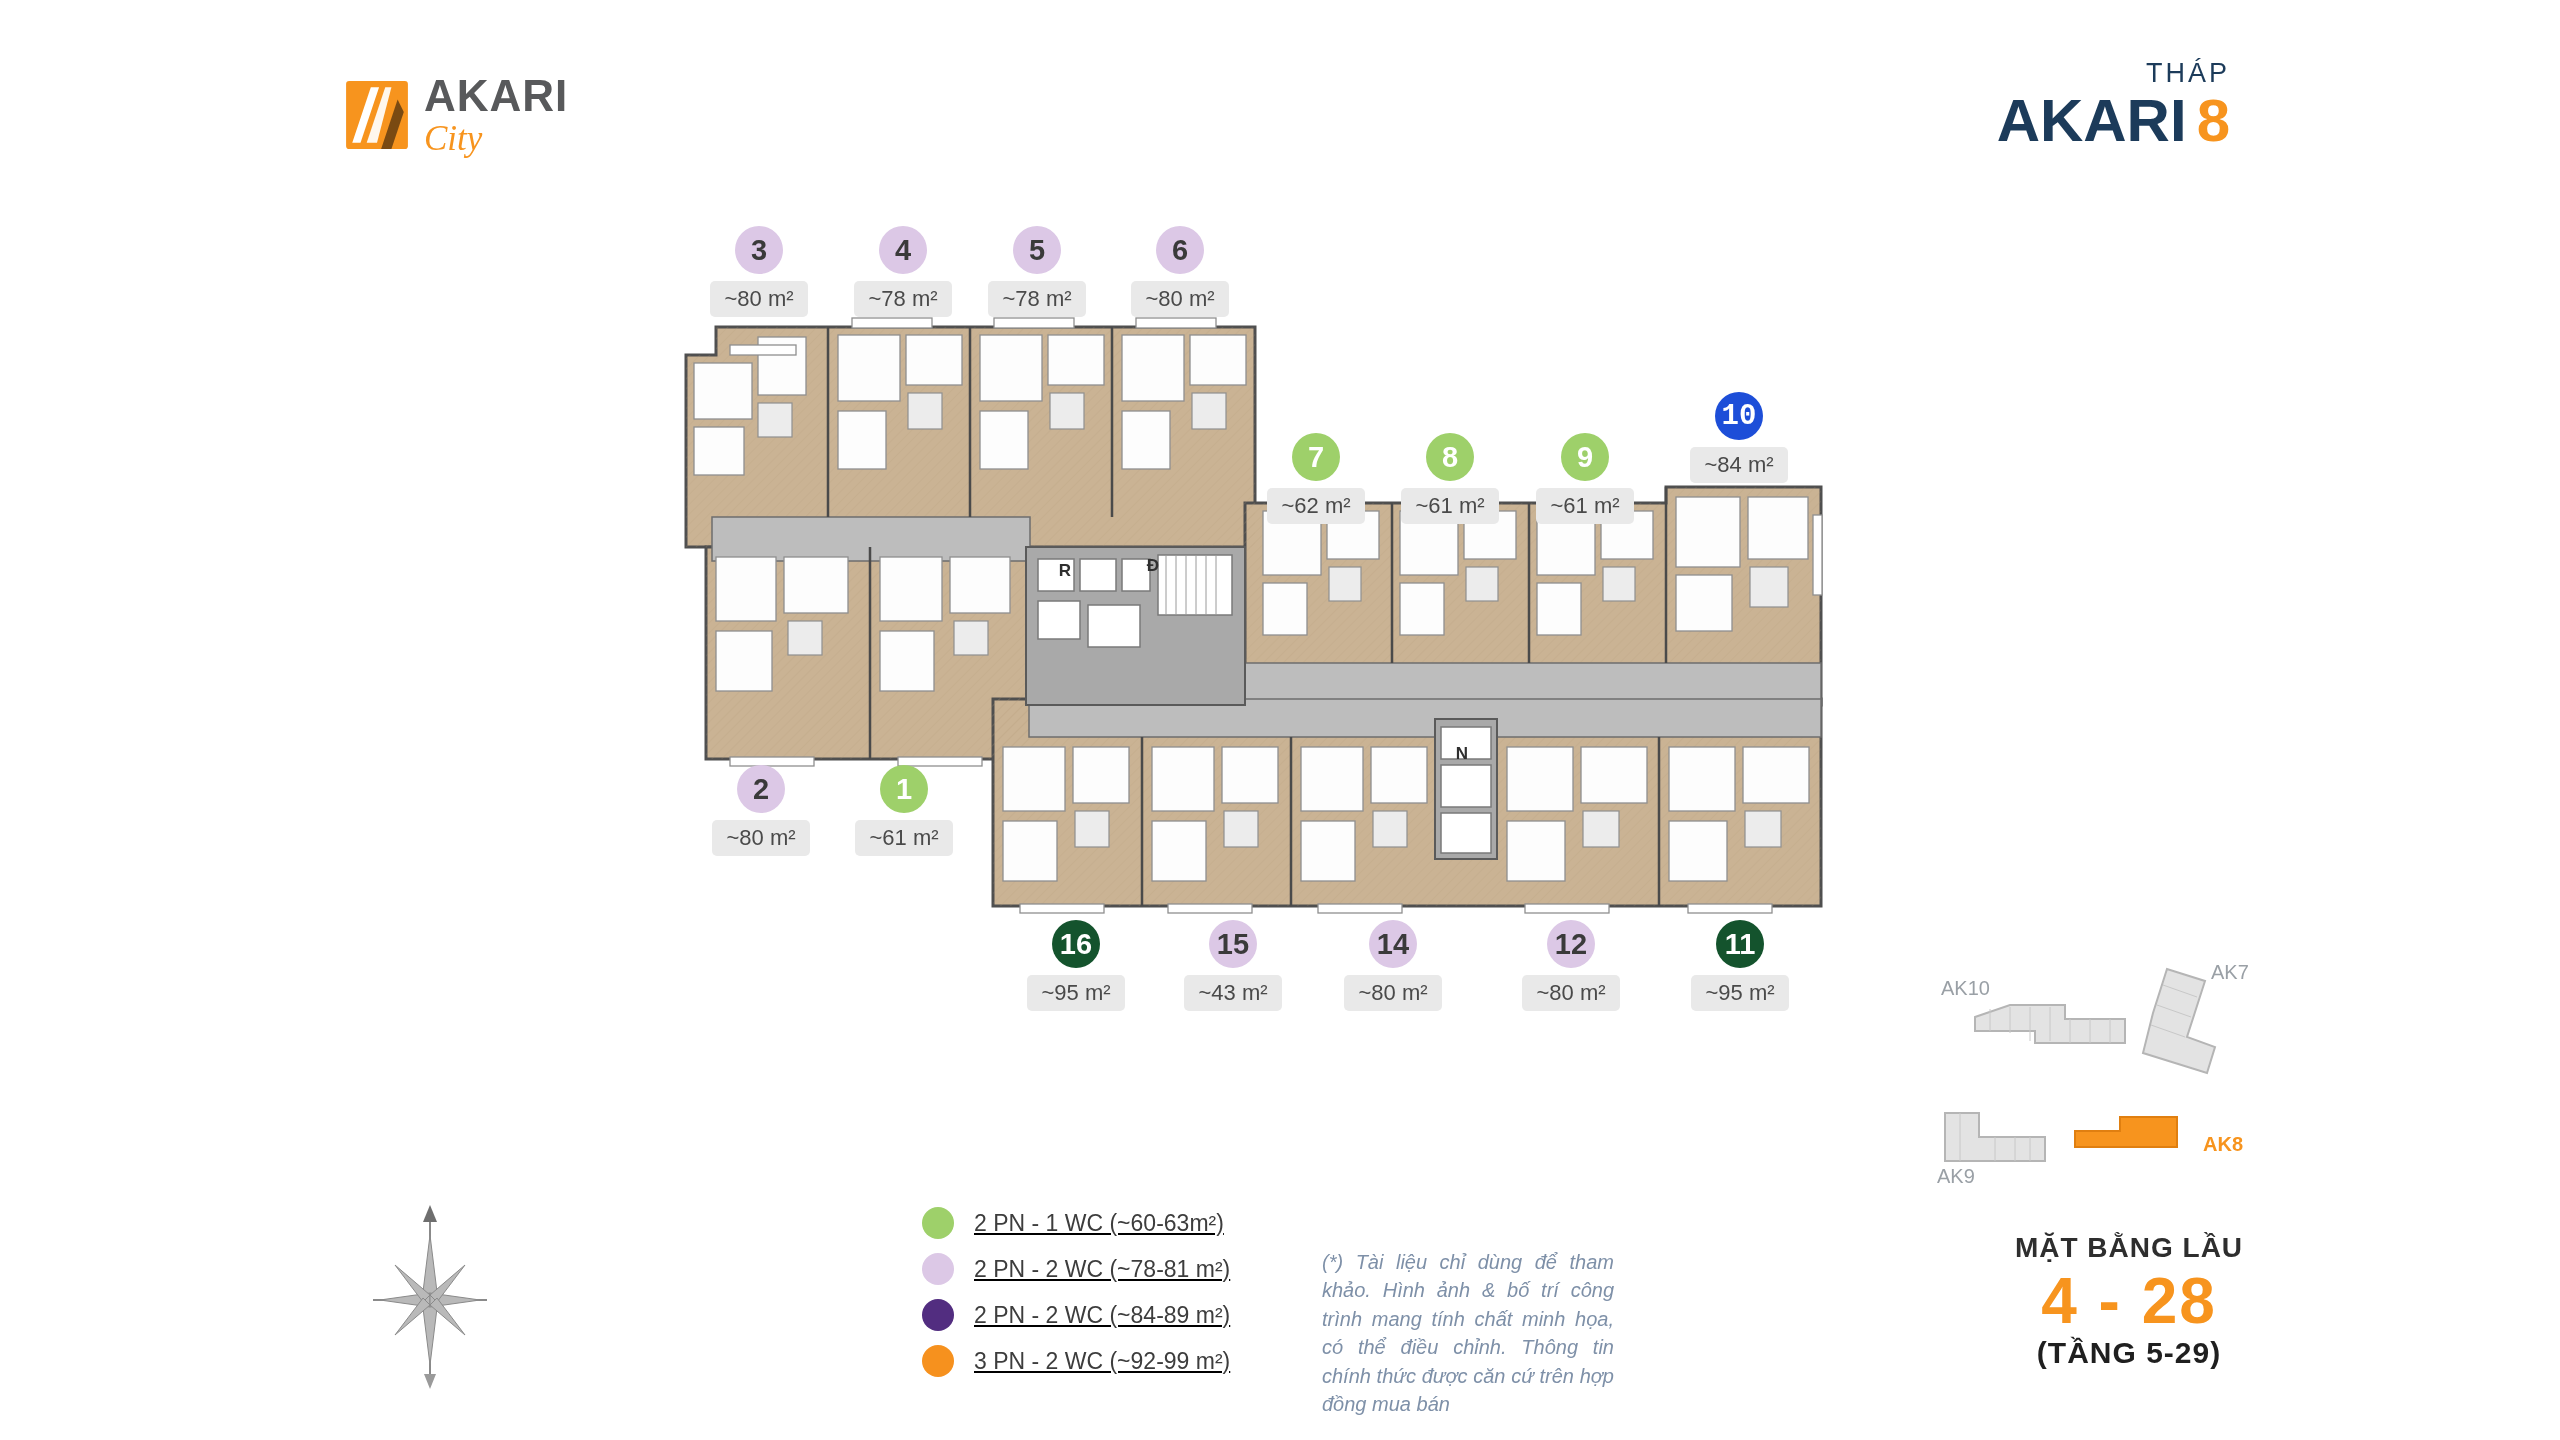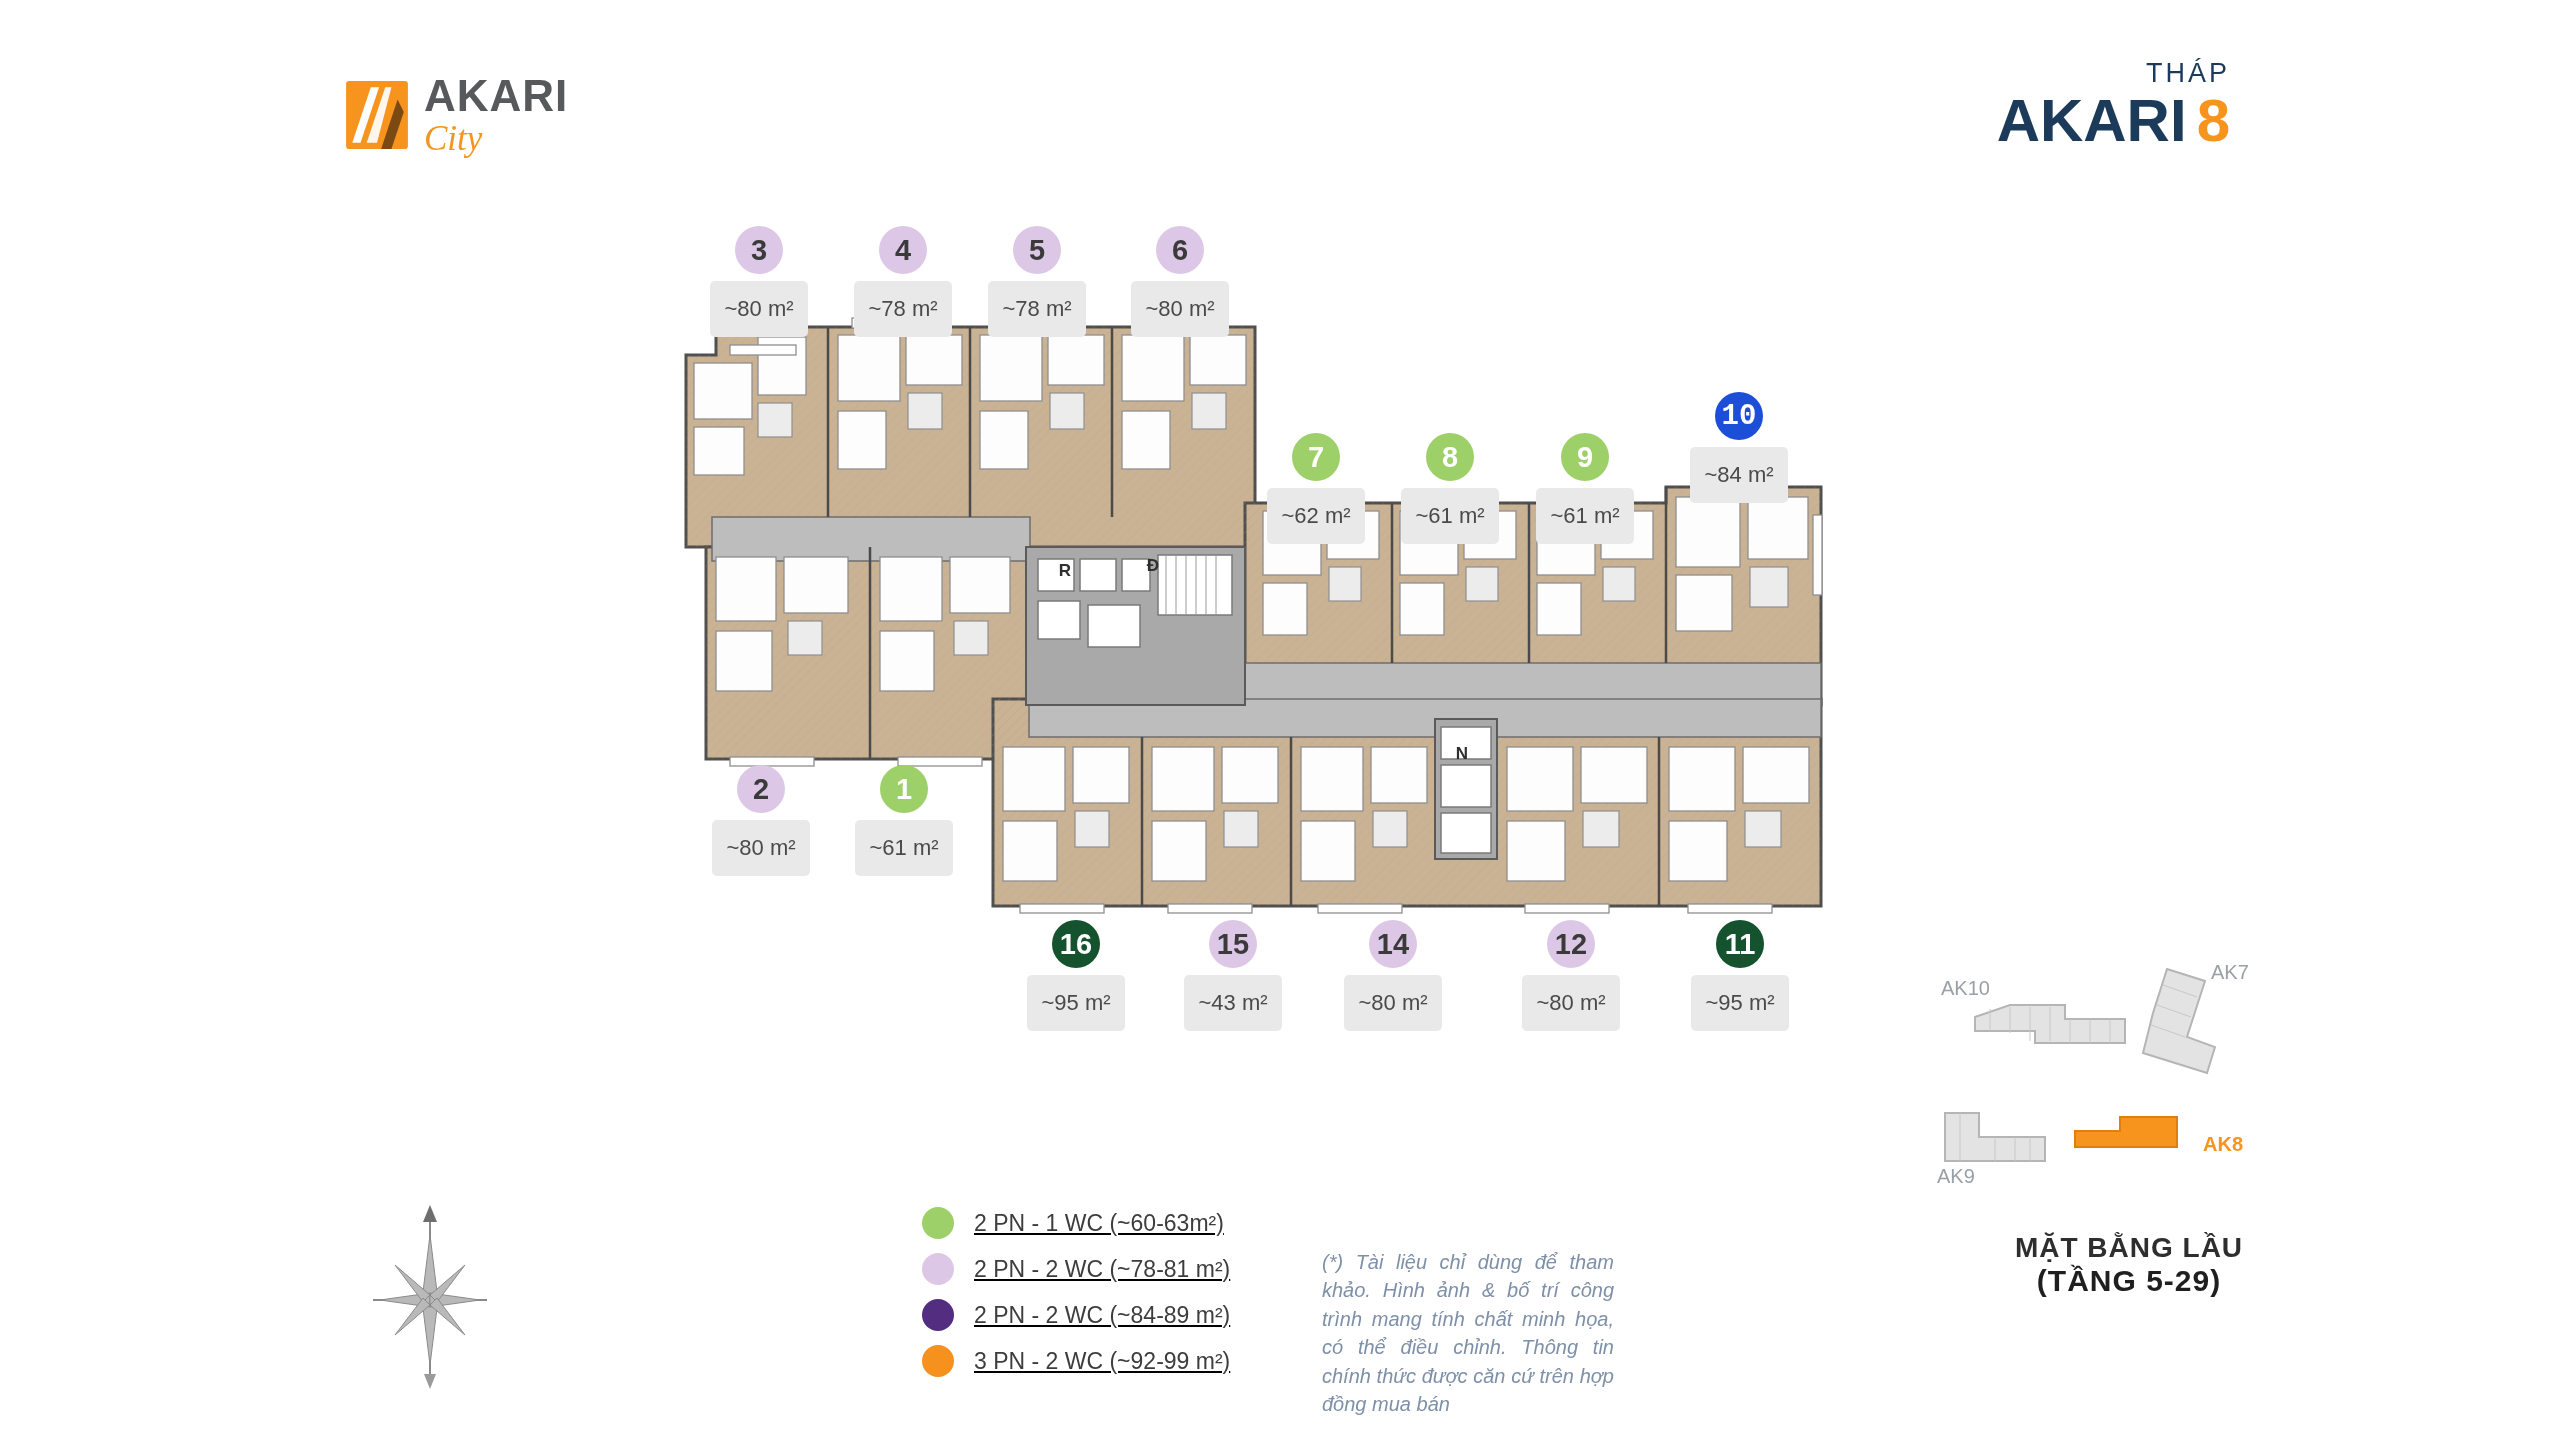--- a/index.html
+++ b/index.html
@@ -17,21 +17,21 @@
   .tower-name{font-size:60px;font-weight:bold;line-height:1.05;}
   .tower-name .num{color:#F7941E;margin-left:10px;}
 
   
   .unit{position:absolute;transform:translateX(-50%);text-align:center;width:170px;}
   .badge{display:flex;align-items:center;justify-content:center;width:48px;height:48px;border-radius:50%;font-size:29px;font-weight:bold;color:#fff;margin:0 auto;}
   .badge.lavender{background:#DCC8E6;color:#3A3A3A;}
   .badge.green{background:#9ED06A;}
   .badge.purple{background:#1d4ed8;font-family:Liberation Mono, monospace;}
   .badge.orange{background:#14532d;}
-  .pill{display:inline-block;margin-top:7px;background:#E9E9E9;color:#4A4A4A;font-size:22px;padding:15px 14px;border-radius:5px;white-space:nowrap;}
+  .pill{display:inline-block;margin-top:7px;background:#E9E9E9;color:#4A4A4A;font-size:22px;padding:5px 14px;border-radius:5px;white-space:nowrap;}
 
   
   .legend{position:absolute;left:922px;top:1200px;}
   .legend-row{display:flex;align-items:center;gap:20px;height:46px;text-decoration:underline;}
   .dot{width:32px;height:32px;border-radius:50%;flex:0 0 auto;}
   .dot-green{background:#9ED06A;}
   .dot-lavender{background:#DCC8E6;}
   .dot-purple{background:#522D80;}
   .dot-orange{background:#F6911E;}
   .legend-label{font-size:23px;color:#3D3D3D;}
@@ -283,20 +283,21 @@
   <g font-family="Liberation Sans, sans-serif" font-size="20" fill="#9AA0A6">
     <text x="26" y="40">AK10</text>
     <text x="296" y="24">AK7</text>
     <text x="22" y="228">AK9</text>
     <text x="288" y="196" font-weight="bold" fill="#F7941E">AK8</text>
   </g>
 </svg>
 
 <div class="floor-info">
   <div class="floor-title">MẶT BẰNG LẦU</div>
+  <div class="floor-range">4 - 28</div>
   <div class="floor-sub">(TẦNG 5-29)</div>
 </div>
 
 <svg class="abs-svg" style="left:355px;top:1205px" width="150" height="185" viewBox="0 0 150 185">
   <g stroke="#8A8A8A" stroke-width="2" fill="none">
     <line x1="75" y1="8" x2="75" y2="176"></line>
     <line x1="18" y1="95" x2="132" y2="95"></line>
   </g>
   <polygon points="75,0 68,17 82,17" fill="#6E6E6E"></polygon>
   <polygon points="75,184 69,169 81,169" fill="#9A9A9A"></polygon>

